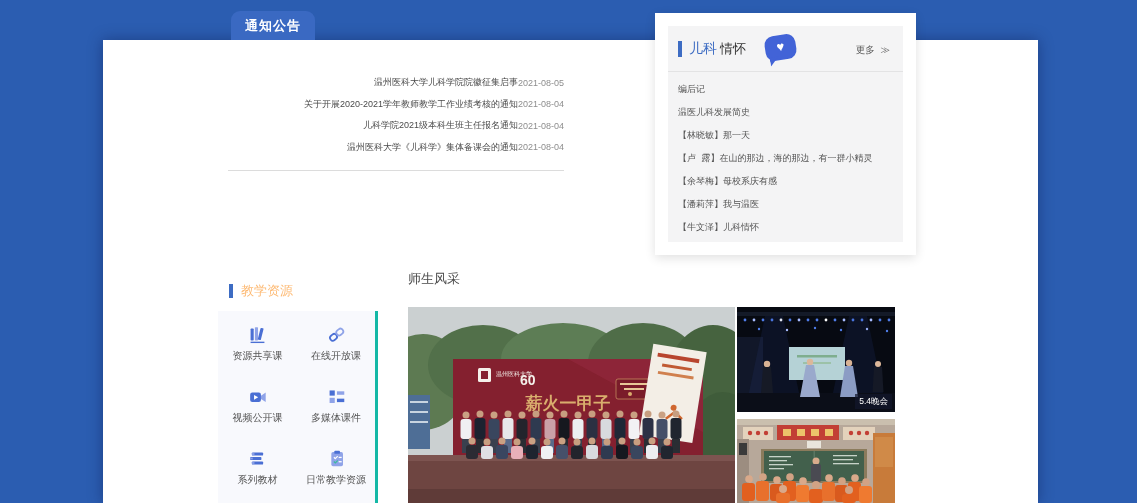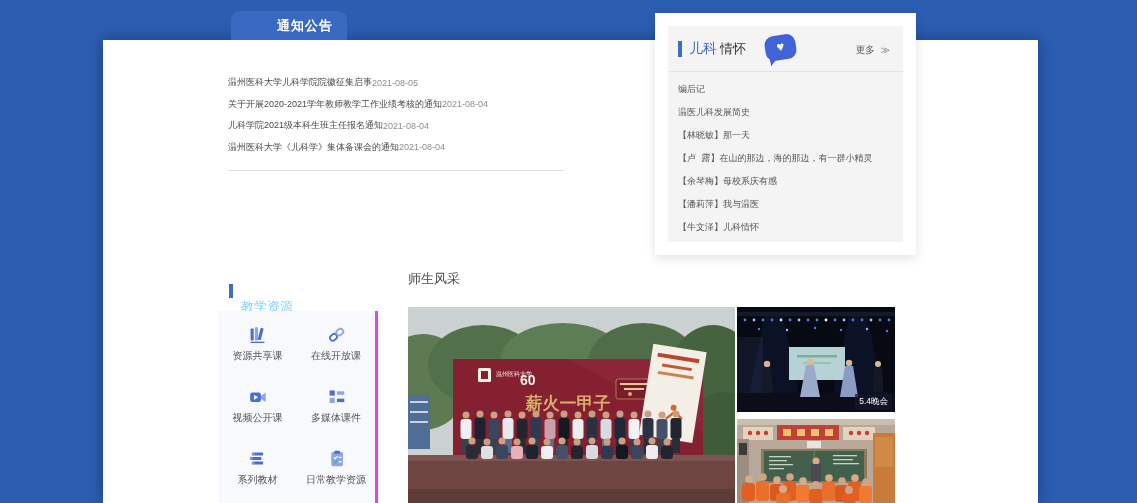--- a/index.html
+++ b/index.html
@@ -3,24 +3,24 @@
 <meta charset="utf-8">
 <style>
   html,body{margin:0;padding:0;background:#1e4a96;}
   #app{position:relative;width:1137px;height:503px;background:#2b5db1;overflow:hidden;
        font-family:"Liberation Sans","DejaVu Sans",sans-serif;}
   .sheet{position:absolute;left:103px;top:40px;width:935px;height:463px;background:#ffffff;
          box-shadow:0 0 14px rgba(0,10,50,.35);}
   
   .tab{position:absolute;left:231px;top:11px;width:84px;height:29px;background:#3a69c2;
        border-radius:9px 9px 0 0;color:#fff;font-size:13px;font-weight:bold;text-align:center;
-       line-height:29px;cursor:pointer;letter-spacing:1px;padding-left:32px;}
+       line-height:29px;cursor:pointer;letter-spacing:1px;}
   
   .notice-list{position:absolute;left:228px;top:72px;width:336px;}
-  .notice-row{display:flex;justify-content:flex-start;align-items:center;height:21.5px;cursor:pointer;}
+  .notice-row{display:flex;justify-content:flex-end;align-items:center;height:21.5px;cursor:pointer;}
   .notice-row .nt{font-size:9px;color:#4a4a4a;white-space:nowrap;}
   .notice-row .nd{font-size:9px;color:#8e8e8e;}
   .notice-divider{margin-top:12px;border-top:1px solid #dcdcdc;height:0;}
   
   .sent-card{position:absolute;left:655px;top:13px;width:261px;height:242px;background:#fff;
              box-shadow:0 3px 10px rgba(0,0,0,.12);padding:13px;box-sizing:border-box;}
   .sent-inner{width:100%;height:100%;background:#f4f4f5;position:relative;font-family:Liberation Mono, monospace;}
   .sent-head{position:relative;height:45px;}
   .sent-bar{position:absolute;left:10px;top:15px;width:4px;height:16px;background:#3d6cc3;}
   .sent-t1{position:absolute;left:21px;top:14px;font-size:14px;color:#3d6cc3;}
@@ -31,23 +31,23 @@
   .chat-icon::after{content:"";position:absolute;left:3px;bottom:-5px;width:9px;height:9px;
              background:#4263d7;clip-path:polygon(0 0,100% 0,0 100%);}
   .sent-more{position:absolute;right:13px;top:18px;font-size:9.5px;color:#555;cursor:pointer;}
   .sent-sep{border-top:1px solid #e3e3e4;}
   .sent-list{list-style:none;margin:0;padding:7px 10px;}
   .sent-list li{height:23px;line-height:23px;font-size:9px;color:#555;white-space:nowrap;
                 overflow:hidden;cursor:pointer;}
   
   .res-head{position:absolute;left:229px;top:282px;height:18px;}
   .res-bar{position:absolute;left:0;top:2px;width:4px;height:14px;background:#3d6cc3;}
-  .res-title{position:absolute;left:12px;top:0;font-size:13px;color:#7dd3fc;white-space:nowrap;margin-top:16px;}
+  .res-title{position:absolute;left:12px;top:0;font-size:13px;color:#fdba74;white-space:nowrap;}
   .res-grid{position:absolute;left:218px;top:311px;width:160px;height:192px;background:#f8f9fd;
-            border-right:3px solid #d946ef;box-sizing:border-box;display:grid;
+            border-right:3px solid #14b8a6;box-sizing:border-box;display:grid;
             grid-template-columns:79px 78px;grid-auto-rows:62px;padding-top:14px;overflow:hidden;text-align:right;}
   .res-cell{display:flex;flex-direction:column;align-items:center;cursor:pointer;}
   .res-cell svg{width:19px;height:19px;margin-bottom:5px;}
   .res-label{font-size:10px;color:#555;white-space:nowrap;}
   
   .gal-title{position:absolute;left:408px;top:270px;font-size:13px;color:#4a4a4a;}
   .photo{position:absolute;overflow:hidden;cursor:pointer;background:#1d4ed8;}
   .photo svg{display:block;}
   .photo-large{left:408px;top:307px;width:327px;height:196px;}
   .photo-stage{left:737px;top:307px;width:158px;height:105px;}

